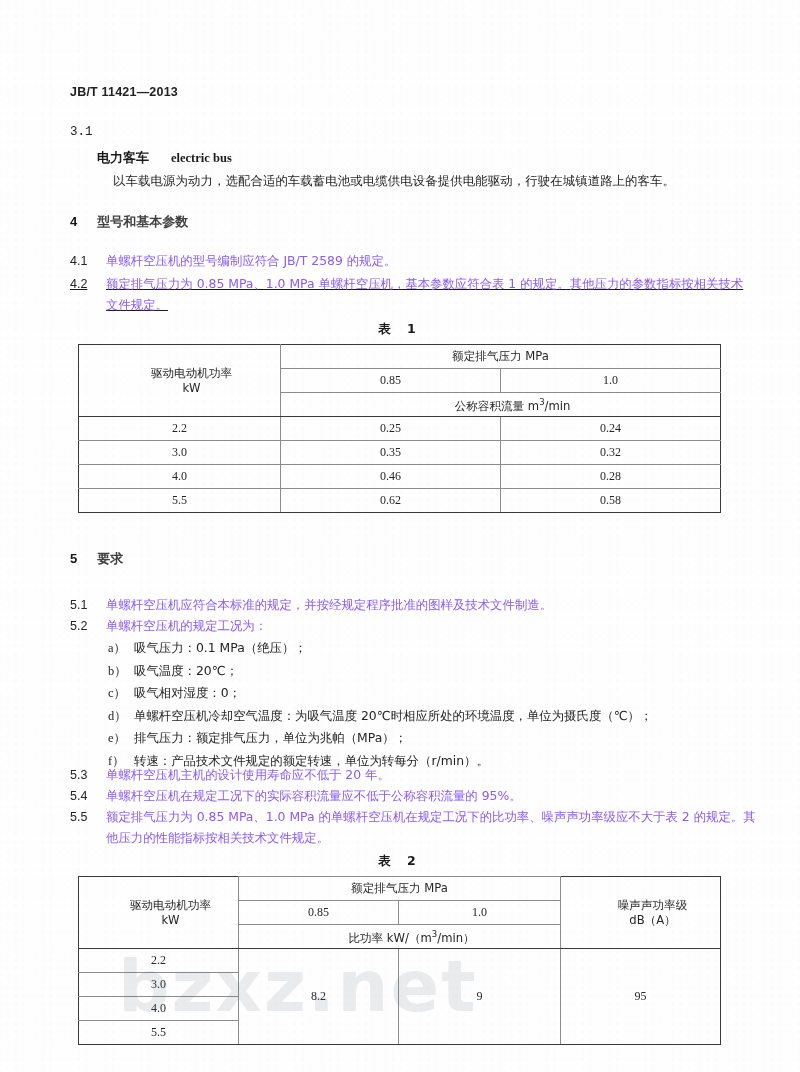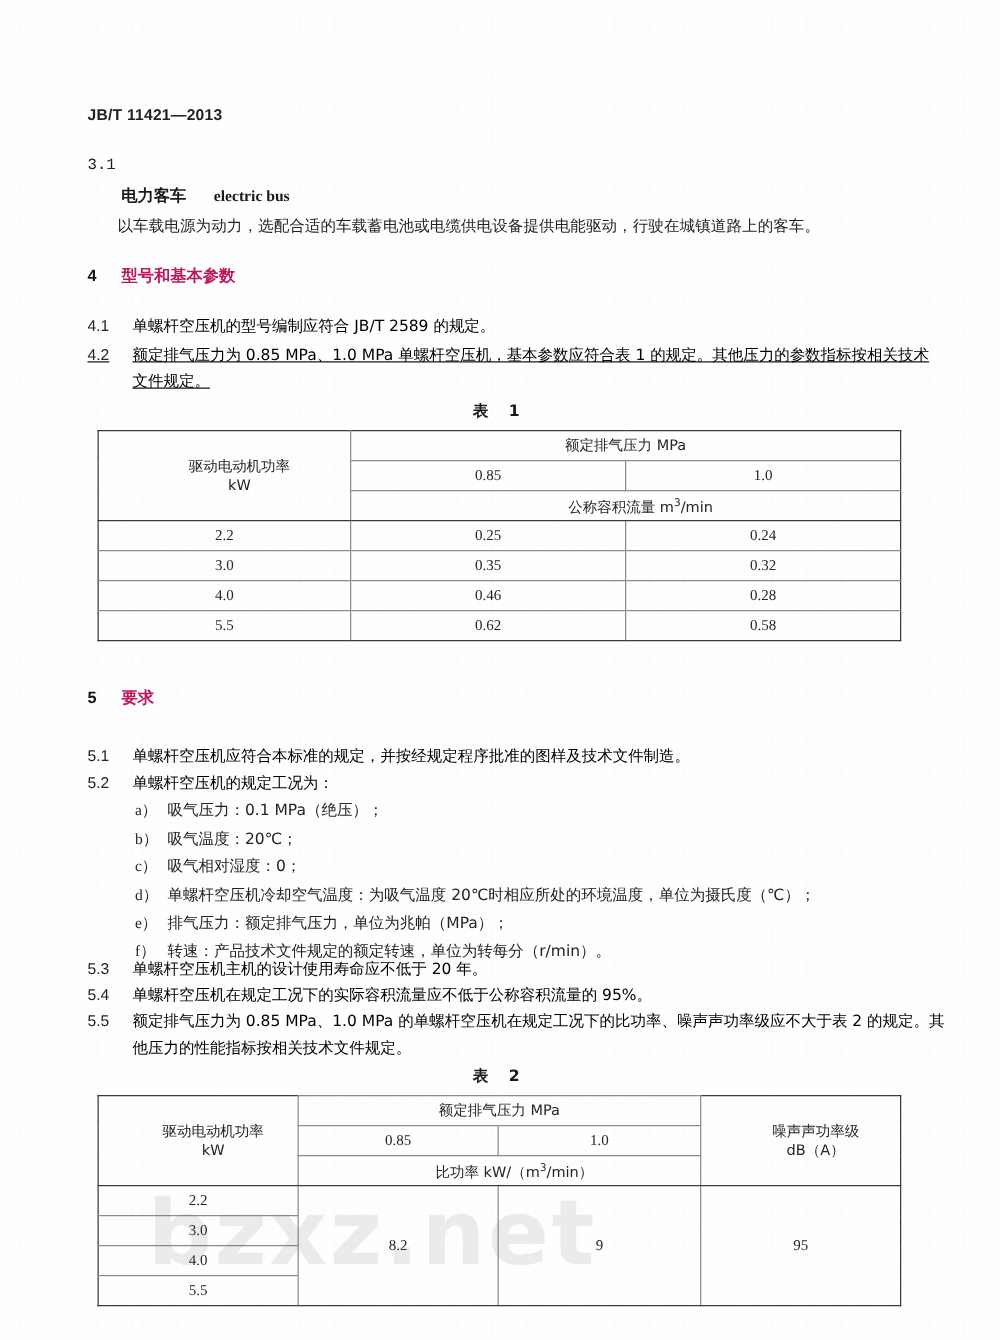--- a/index.html
+++ b/index.html
@@ -66,21 +66,21 @@
     font-family: "DejaVu Sans", "Liberation Sans", sans-serif;
     font-size: 12.4px;
     line-height: 21px;
     color: #242424;
     letter-spacing: .1px;
   }
   .sec-title {
     font-family: "DejaVu Sans", "Liberation Sans", sans-serif;
     font-weight: bold;
     font-size: 13px;
-    color: #be185d;
+    color: #404040;
   }
   .sec-no {
     font-family: "Liberation Sans", "DejaVu Sans", sans-serif;
     font-weight: bold;
     font-size: 13px;
     color: #151515;
   }
   .para {
     display: flex;
     align-items: baseline;
@@ -89,21 +89,21 @@
     font-family: "Liberation Sans", "DejaVu Sans", sans-serif;
     font-size: 12.5px;
     width: 36px;
     flex: 0 0 36px;
     color: #242424;
   }
   .para .txt {
     font-family: "DejaVu Sans", "Liberation Sans", sans-serif;
     font-size: 12.4px;
     line-height: 21px;
-    color: #000000;
+    color: #8b5cf6;
   }
   .list-item {
     display: flex;
     align-items: baseline;
     font-family: "DejaVu Sans", "Liberation Sans", sans-serif;
     font-size: 12.4px;
     line-height: 21.5px;
     color: #242424;
   }
   .list-item .mark {
@@ -168,21 +168,21 @@
   <div class="doc-header">JB/T 11421—2013</div>
 
   <div class="blk clause-num" style="left:70px; top:125px;">3.1</div>
 
   <div class="blk" style="left:97px; top:148px;">
     <span class="term-cn">电力客车</span>
     <span style="display:inline-block;width:14px"></span>
     <span class="term-en">electric bus</span>
   </div>
 
-  <div class="blk body-cn" style="left:94px; top:170px; width:660px;">以车载电源为动力，选配合适的车载蓄电池或电缆供电设备提供电能驱动，行驶在城镇道路上的客车。</div>
+  <div class="blk body-cn" style="left:113px; top:170px; width:660px;">以车载电源为动力，选配合适的车载蓄电池或电缆供电设备提供电能驱动，行驶在城镇道路上的客车。</div>
 
   <div class="blk" style="left:70px; top:212px;">
     <span class="sec-no">4</span>
     <span style="display:inline-block;width:12px"></span>
     <span class="sec-title">型号和基本参数</span>
   </div>
 
   <div class="blk para" style="left:70px; top:250px; width:680px;">
     <span class="num">4.1</span>
     <span class="txt">单螺杆空压机的型号编制应符合 JB/T 2589 的规定。</span>

